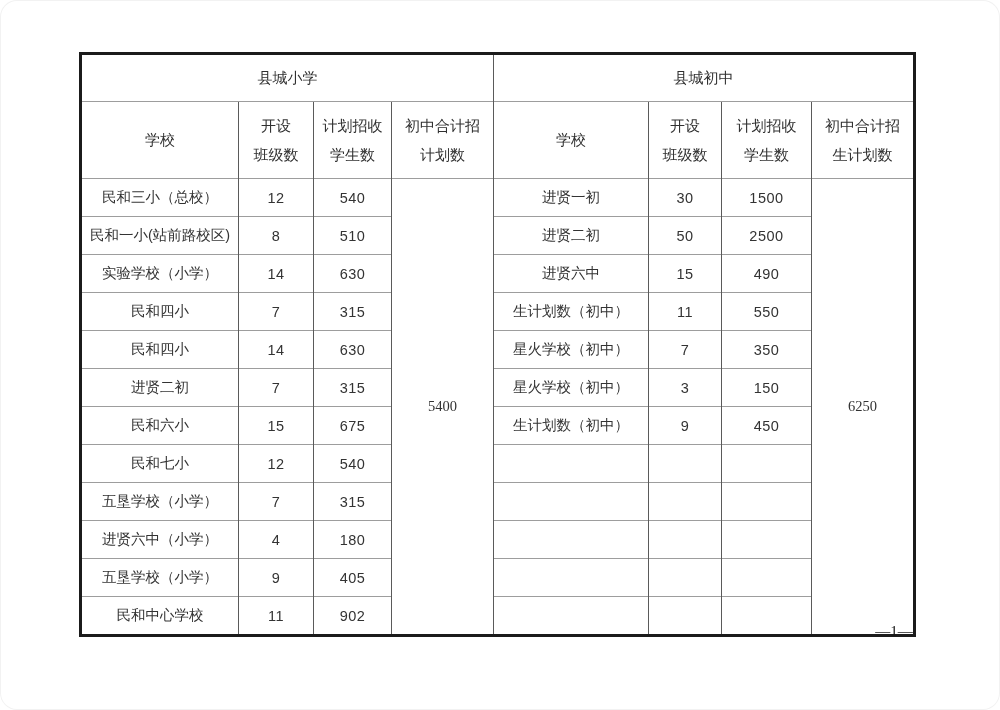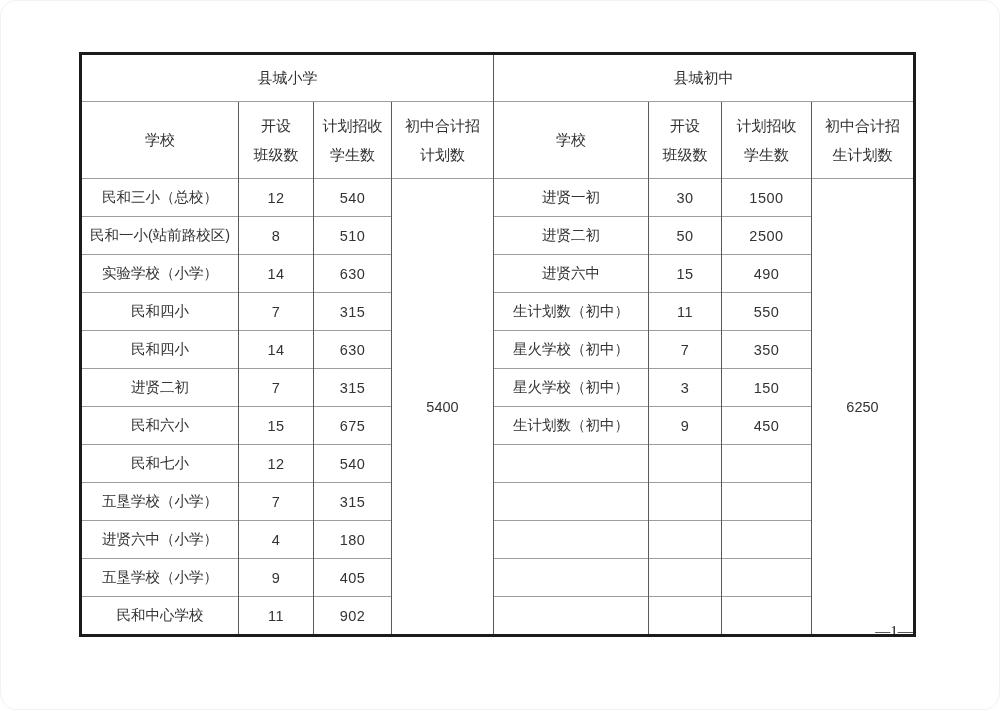--- a/index.html
+++ b/index.html
@@ -36,21 +36,21 @@
   }
   tr.h1 td { height: 46px; font-size: 15px; color: #303030; }
   tr.h2 td {
     height: 76px;
     font-size: 15px;
     white-space: pre-line;
     line-height: 1.95;
     color: #303030;
   }
   tr.datarow td { height: 37px; }
-  td.total-cell { font-size: 15px; color: #2e2e2e; }
+  td.total-cell { font-size: 15px; color: #2e2e2e; font-family: Liberation Serif, serif; }
   td.num-cell { font-size: 15px; letter-spacing: 0.5px; }
   td.school-cell { font-size: 14px; }
   .pagenum {
     position: absolute;
     left: 864px; top: 619px;
     width: 60px;
     text-align: center;
     font-family: "Liberation Serif", "DejaVu Serif", serif;
     font-size: 15px;
     color: #141414;

